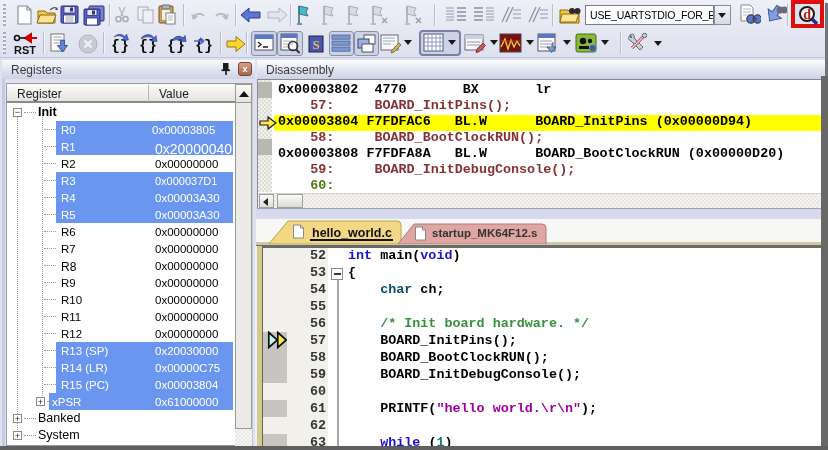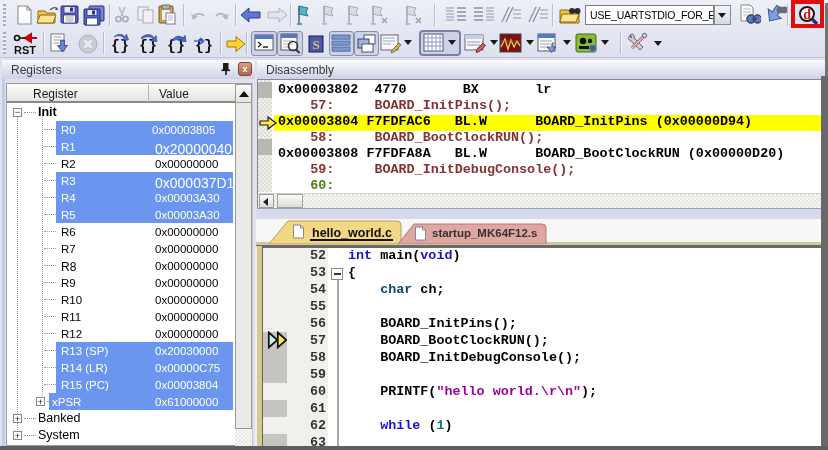--- a/index.html
+++ b/index.html
@@ -266,21 +266,21 @@
 <div class="abs" style="left:11px;top:63px;font-size:12px;color:#3a3a3a">Registers</div>
 <svg class="abs" style="left:220px;top:62px" width="12" height="13" viewBox="0 0 12 13">
     <rect x="3" y="1" width="5.5" height="7" fill="#1a1a1a"></rect>
     <rect x="1.5" y="7.5" width="8.5" height="1.6" fill="#1a1a1a"></rect>
     <rect x="5.2" y="9" width="1.6" height="4" fill="#1a1a1a"></rect>
   </svg>
 <div class="abs" style="left:238px;top:62px;width:14px;height:14px;background:linear-gradient(#d8a284,#a8654a);border:1px solid #7a4436;border-radius:3px;color:#fff;font-size:9px;font-weight:bold;text-align:center;line-height:13px">x</div>
 <div class="abs" style="left:6px;top:83px;width:247px;height:363px;background:#fff;border:1px solid #9a9aa2;border-right:1px solid #c8c8d0"></div>
 <div class="abs" style="left:7px;top:84px;width:228px;height:19px;background:linear-gradient(#fbfbfa,#e6e4df);border-bottom:2px solid #8a8a8a"></div>
 <div class="abs" style="left:148px;top:85px;width:1px;height:17px;background:#b8b6b0"></div>
-<div class="abs" style="left:33px;top:87px;font-size:12px;color:#1a1a1a">Register</div>
+<div class="abs" style="left:17px;top:87px;font-size:12px;color:#1a1a1a">Register</div>
 <div class="abs" style="left:159px;top:87px;font-size:12px;color:#1a1a1a">Value</div>
 <div class="abs" style="left:235px;top:84px;width:17px;height:19px;background:linear-gradient(#fafaf9,#e4e2dd);border:1px solid #9a9a94"></div>
 <div class="abs" style="left:239px;top:91px;width:0;height:0;border-left:5px solid transparent;border-right:5px solid transparent;border-bottom:6px solid #111"></div>
 <div class="abs" style="left:235px;top:103px;width:17px;height:326px;background:#eceae6;border:1px solid #9a9a94;border-top:none"></div>
 <div class="abs" style="left:235px;top:429px;width:17px;height:17px;background-image:conic-gradient(#e9e8e4 25%,#f8f7f4 0 50%,#e9e8e4 0 75%,#f8f7f4 0);background-size:4px 4px"></div>
 <div class="abs" style="left:17px;top:117px;width:1px;height:319px;border-left:1px dotted #9a9a94"></div>
 <div class="abs" style="left:42px;top:113px;width:1px;height:289px;border-left:1px dotted #9a9a94"></div>
 <div class="abs" style="left:13px;top:108px;width:9px;height:9px;background:#fff;border:1px solid #8a8a84;font-size:9px;line-height:7px;text-align:center;color:#222">−</div>
 <div class="abs" style="left:24px;top:112px;width:12px;height:1px;border-top:1px dotted #9a9a94"></div>
 <div class="abs" style="left:38px;top:105px;font-size:12.5px;font-weight:bold;color:#000">Init</div>
@@ -291,21 +291,21 @@
 <div class="abs" style="left:56px;top:138px;width:177px;height:17px;background:#6b96f0"></div>
 <div class="abs" style="left:44px;top:146px;width:12px;height:1px;border-top:1px dotted #9a9a94"></div>
 <div class="abs" style="left:61px;top:141px;font-size:11.5px;color:#fff">R1</div>
 <div class="abs" style="left:155px;top:141px;font-size:14px;color:#fff">0x20000040</div>
 <div class="abs" style="left:44px;top:163px;width:12px;height:1px;border-top:1px dotted #9a9a94"></div>
 <div class="abs" style="left:61px;top:158px;font-size:11.5px;color:#000">R2</div>
 <div class="abs" style="left:155px;top:158px;font-size:11.5px;color:#000">0x00000000</div>
 <div class="abs" style="left:56px;top:172px;width:177px;height:17px;background:#6b96f0"></div>
 <div class="abs" style="left:44px;top:180px;width:12px;height:1px;border-top:1px dotted #9a9a94"></div>
 <div class="abs" style="left:61px;top:175px;font-size:11.5px;color:#fff">R3</div>
-<div class="abs" style="left:155px;top:175px;font-size:14px;color:#fff">0x000037D1</div>
+<div class="abs" style="left:155px;top:175px;font-size:11px;color:#fff">0x000037D1</div>
 <div class="abs" style="left:56px;top:189px;width:177px;height:17px;background:#6b96f0"></div>
 <div class="abs" style="left:44px;top:197px;width:12px;height:1px;border-top:1px dotted #9a9a94"></div>
 <div class="abs" style="left:61px;top:192px;font-size:11.5px;color:#fff">R4</div>
 <div class="abs" style="left:155px;top:192px;font-size:11.5px;color:#fff">0x00003A30</div>
 <div class="abs" style="left:56px;top:206px;width:177px;height:17px;background:#6b96f0"></div>
 <div class="abs" style="left:44px;top:214px;width:12px;height:1px;border-top:1px dotted #9a9a94"></div>
 <div class="abs" style="left:61px;top:209px;font-size:11.5px;color:#fff">R5</div>
 <div class="abs" style="left:155px;top:209px;font-size:11.5px;color:#fff">0x00003A30</div>
 <div class="abs" style="left:44px;top:231px;width:12px;height:1px;border-top:1px dotted #9a9a94"></div>
 <div class="abs" style="left:61px;top:226px;font-size:11.5px;color:#000">R6</div>
@@ -420,20 +420,21 @@
 </pre>
   </div>
 <div class="abs" style="left:336.5px;top:280px;width:2px;height:166px;background:#a9a8a0"></div>
 <div class="abs" style="left:331px;top:268px;width:12px;height:12px;background:#fff;border:1px solid #8a8a84"></div>
 <div class="abs" style="left:333.5px;top:273px;width:7px;height:1.5px;background:#333"></div>
 <div class="abs" style="left:348px;top:247px;width:472px;height:199px;overflow:hidden">
     <pre style="line-height:17px;color:#000"><span style="color:#1a14c8">int</span> main(<span style="color:#1a14c8">void</span>)
 {
     <span style="color:#0c4a6e">char</span> ch;
 
+    <span style="color:#35923a">/* Init board hardware. */</span>
     BOARD_InitPins();
     BOARD_BootClockRUN();
     BOARD_InitDebugConsole();
 
     PRINTF(<span style="color:#a000a0">"hello world.\r\n"</span>);
 
     <span style="color:#1a14c8">while</span> (<span style="color:#177a7a">1</span>)</pre>
   </div>
 <svg class="abs" style="left:267px;top:331px" width="20" height="18" viewBox="0 0 20 18">
     <path d="M1.8 1.5 l8.5 7.5 -8.5 7.5 z" fill="#c0f8f0" stroke="#111" stroke-width="1.7"></path>

